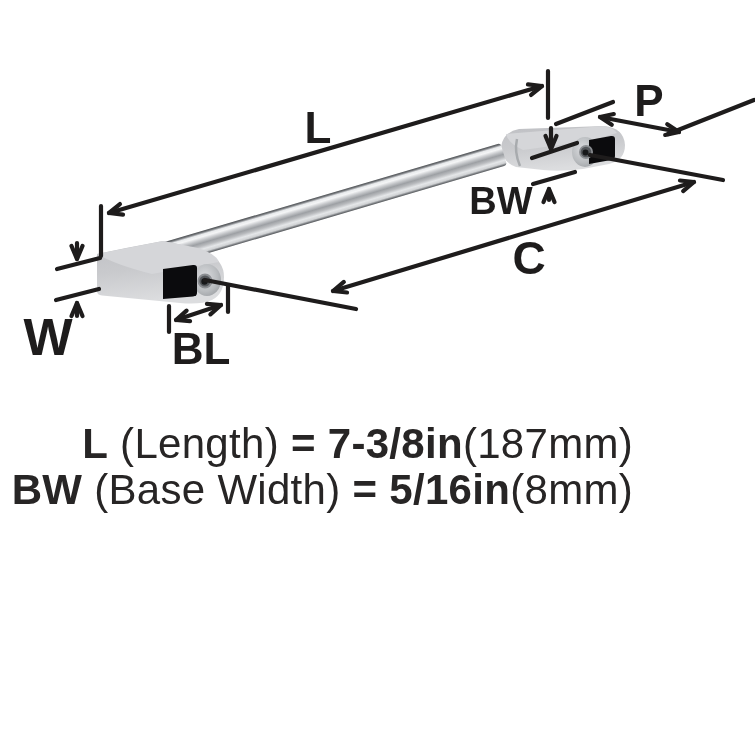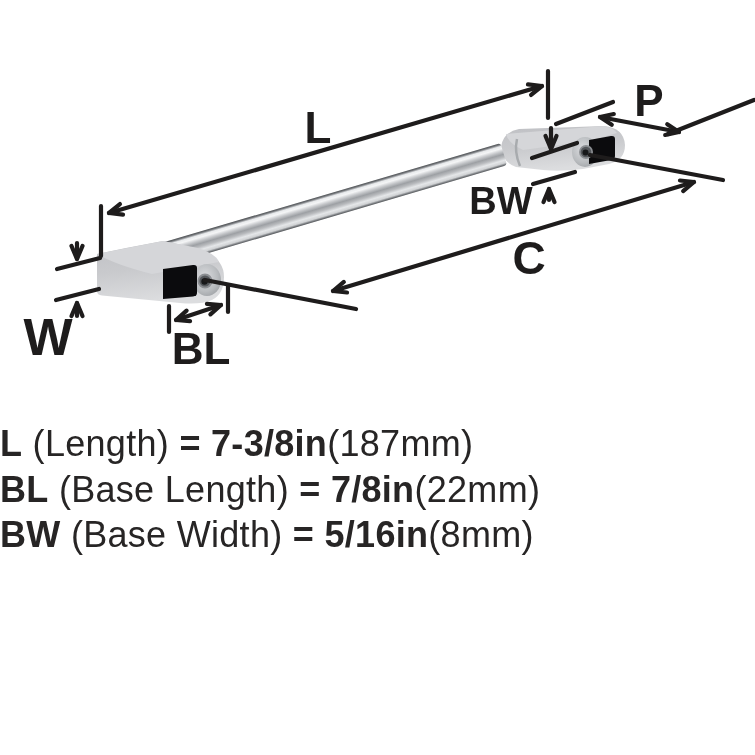--- a/index.html
+++ b/index.html
@@ -4,22 +4,22 @@
 <style>
   html,body{margin:0;padding:0;background:#ffffff;}
   .canvas{
     position:relative;width:755px;height:755px;background:#ffffff;
     font-family:"Liberation Sans",sans-serif;overflow:hidden;
   }
   .drawing{position:absolute;left:0;top:0;}
   .dim-label{font-family:"Liberation Sans",sans-serif;font-weight:700;fill:#1e1c1c;}
   .legend{
     position:absolute;left:0;top:421px;width:633px;
-    text-align:left;color:#272525;
-    font-size:36px;line-height:45.5px;letter-spacing:.3px;
+    text-align:right;color:#272525;
+    font-size:42px;line-height:45.5px;letter-spacing:.3px;
     white-space:nowrap;
   }
   .legend .b{font-weight:700;}
   .legend .r{font-weight:400;}
 </style>
 </head>
 <body>
 
 <div class="canvas">
 
@@ -116,16 +116,15 @@
     <text class="dim-label" x="318" y="127" font-size="44" text-anchor="middle" dominant-baseline="central">L</text>
     <text class="dim-label" x="649" y="100" font-size="44" text-anchor="middle" dominant-baseline="central">P</text>
     <text class="dim-label" x="501" y="201" font-size="38" text-anchor="middle" dominant-baseline="central">BW</text>
     <text class="dim-label" x="529" y="258" font-size="46" text-anchor="middle" dominant-baseline="central">C</text>
     <text class="dim-label" x="48" y="337" font-size="52" text-anchor="middle" dominant-baseline="central">W</text>
     <text class="dim-label" x="201" y="348" font-size="44" text-anchor="middle" dominant-baseline="central">BL</text>
   </svg>
 
   <div class="legend">
       <div><span class="b">L</span><span class="r"> (Length) </span><span class="b">= 7-3/8in</span><span class="r">(187mm)</span></div>
-      <div><span class="b">BL</span><span class="r"> (Base Length) </span><span class="b">= 7/8in</span><span class="r">(22mm)</span></div>
       <div><span class="b">BW</span><span class="r"> (Base Width) </span><span class="b">= 5/16in</span><span class="r">(8mm)</span></div>
     </div>
 </div>
 
 </body></html>

